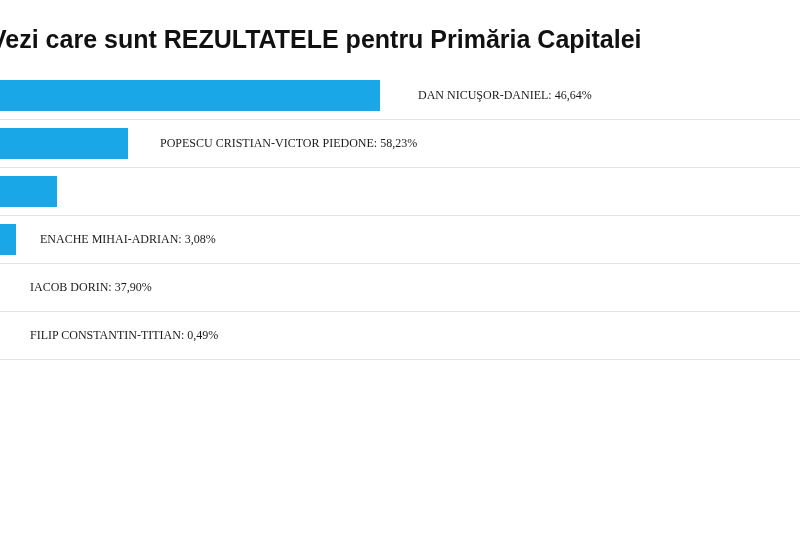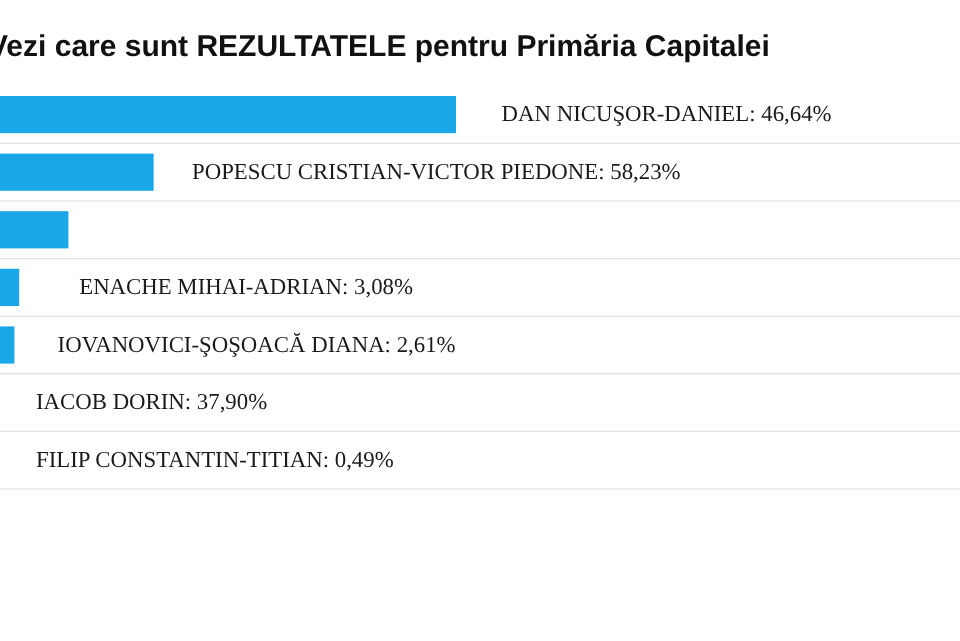--- a/index.html
+++ b/index.html
@@ -60,21 +60,21 @@
   .bar {
     background: #1aa7e8;
     height: 31px;
   }
   .row-label {
     position: absolute;
     top: 0;
     height: 47px;
     line-height: 47px;
     font-family: "Liberation Serif", serif;
-    font-size: 19px;
+    font-size: 12px;
     color: #1a1a1a;
     white-space: nowrap;
   }
 </style>
 </head>
 <body>
 
 <div id="page">
 
   <div id="headline">Vezi care sunt REZULTATELE pentru Primăria Capitalei</div>
@@ -99,29 +99,23 @@
     <div class="row">
       <div class="bar-wrap">
         <div class="bar" style="width: 57px; background: rgb(26, 167, 232);"></div>
       </div>
     </div>
 
     <div class="row">
       <div class="bar-wrap">
         <div class="bar" style="width: 16px; background: rgb(26, 167, 232);"></div>
       </div>
-      <div class="row-label" style="left:66px">ENACHE MIHAI-ADRIAN: 3,08%</div>
+      <div class="row-label" style="left:40px">ENACHE MIHAI-ADRIAN: 3,08%</div>
     </div>
 
-    <div class="row">
-      <div class="bar-wrap">
-        <div class="bar" style="width: 12px; background: rgb(26, 167, 232);"></div>
-      </div>
-      <div class="row-label" style="left:48px">IOVANOVICI-ŞOŞOACĂ DIANA: 2,61%</div>
-    </div>
 
     <div class="row">
       <div class="bar-wrap">
         <div class="bar" style="width: 0px; background: rgb(26, 167, 232);"></div>
       </div>
       <div class="row-label" style="left:30px">IACOB DORIN: 37,90%</div>
     </div>
 
 
     <div class="row">

